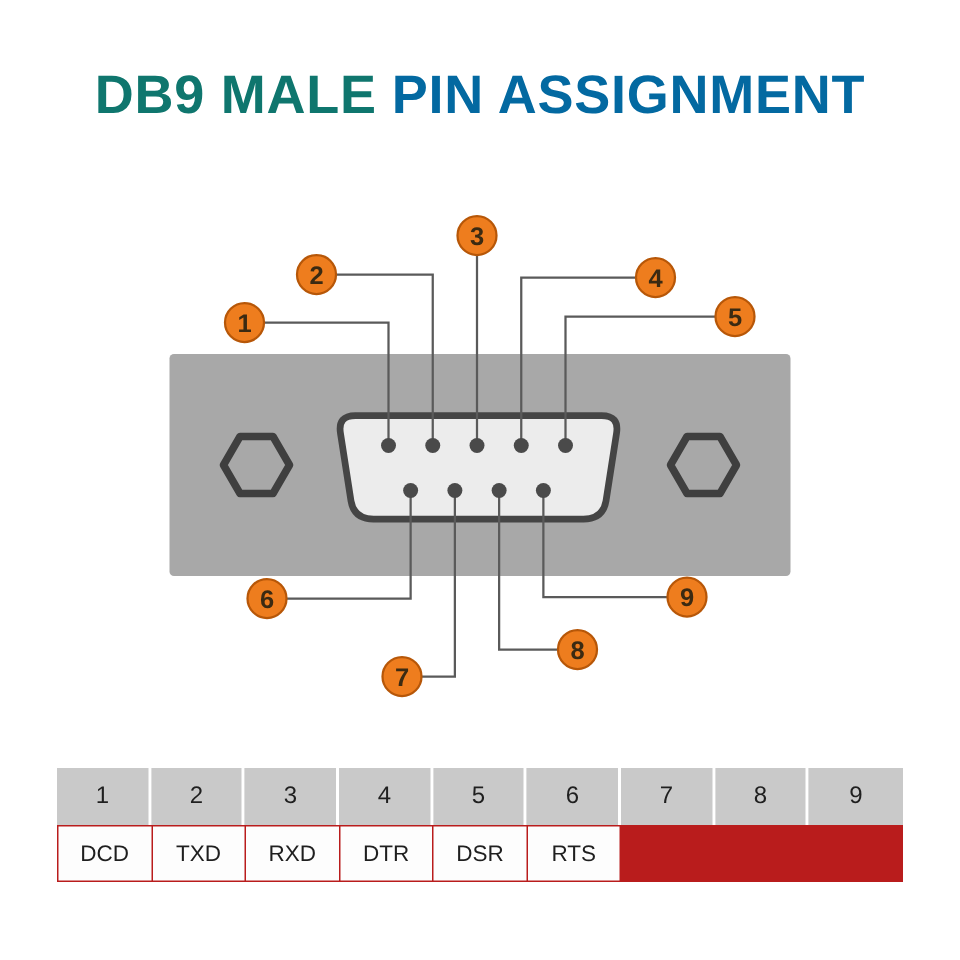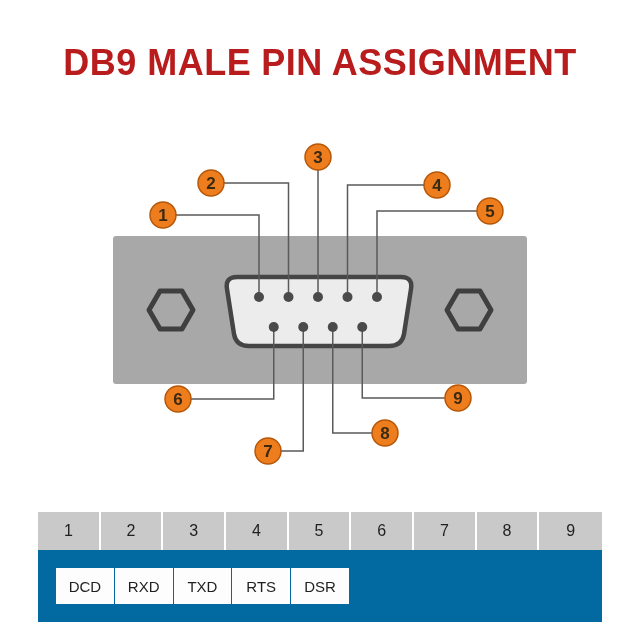--- a/index.html
+++ b/index.html
@@ -20,22 +20,22 @@
     position: absolute;
     top: 42px;
     left: 0;
     width: 640px;
     text-align: center;
     font-size: 36px;
     font-weight: bold;
     letter-spacing: 0.5px;
     white-space: nowrap;
   }
-  .title .hl { color: #b91c1c; }
-  .title .rest { color: #b91c1c; margin-left: 10px; }
+  .title .hl { color: #0f766e; }
+  .title .rest { color: #0369a1; margin-left: 10px; }
 
   
   .diagram {
     position: absolute;
     left: 0;
     top: 0;
     width: 640px;
     height: 640px;
   }
   .diagram text {
@@ -64,23 +64,23 @@
     color: #1f1f1f;
   }
   .t-head .cell {
     background: #c9c9c9;
     border-right: 2px solid #ffffff;
     height: 38px;
     font-size: 16px;
   }
   .t-head .cell:last-child { border-right: 0; }
   .t-body {
-    background: #0369a1;
+    background: #b91c1c;
     gap: 1px;
-    padding: 18px;
+    padding: 1px;
   }
   .t-body .cell {
     background: #fdfdfd;
     height: 36px;
     font-size: 15px;
   }
 </style>
 </head>
 <body>
 
@@ -170,20 +170,21 @@
       <div class="cell">3</div>
       <div class="cell">4</div>
       <div class="cell">5</div>
       <div class="cell">6</div>
       <div class="cell">7</div>
       <div class="cell">8</div>
       <div class="cell">9</div>
     </div>
     <div class="t-row t-body">
       <div class="cell">DCD</div>
+      <div class="cell">TXD</div>
       <div class="cell">RXD</div>
-      <div class="cell">TXD</div>
+      <div class="cell">DTR</div>
+      <div class="cell">DSR</div>
       <div class="cell">RTS</div>
-      <div class="cell">DSR</div>
     </div>
   </div>
 
 </div>
 
 </body></html>

